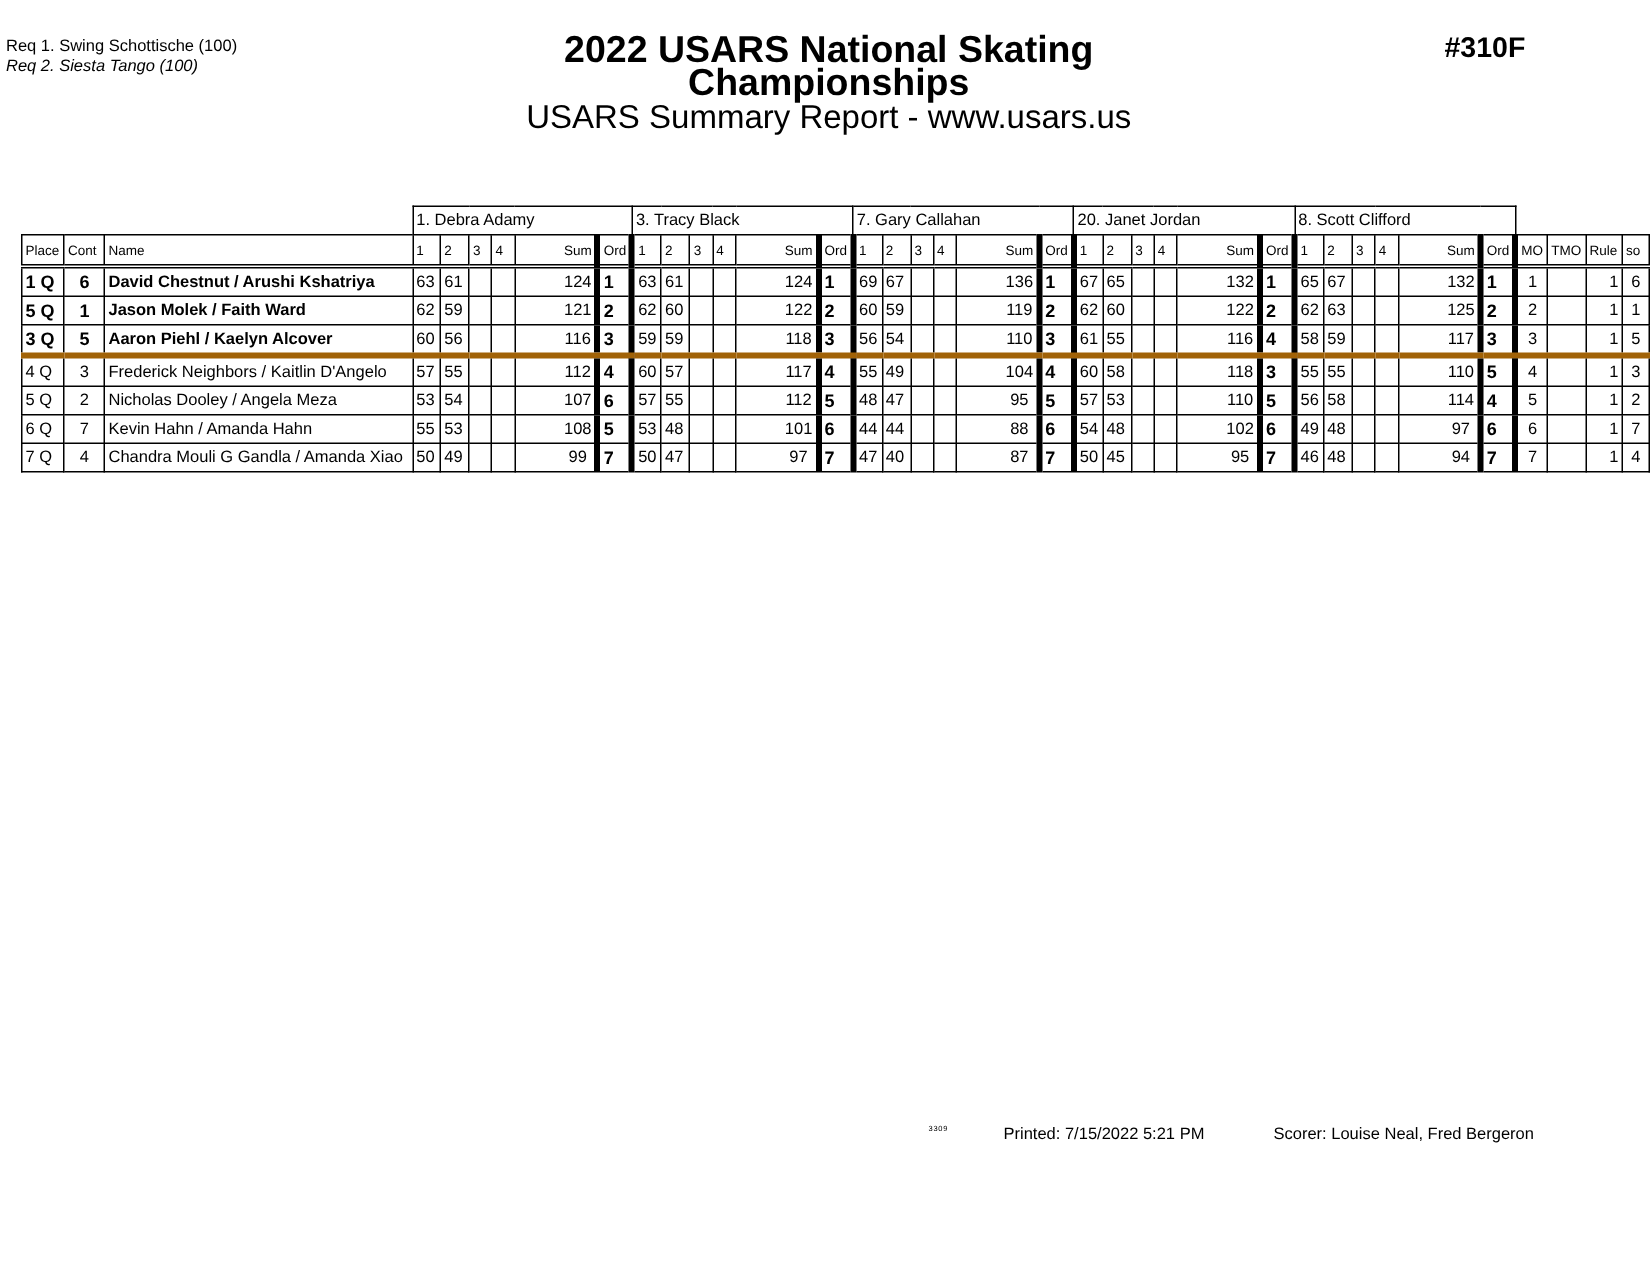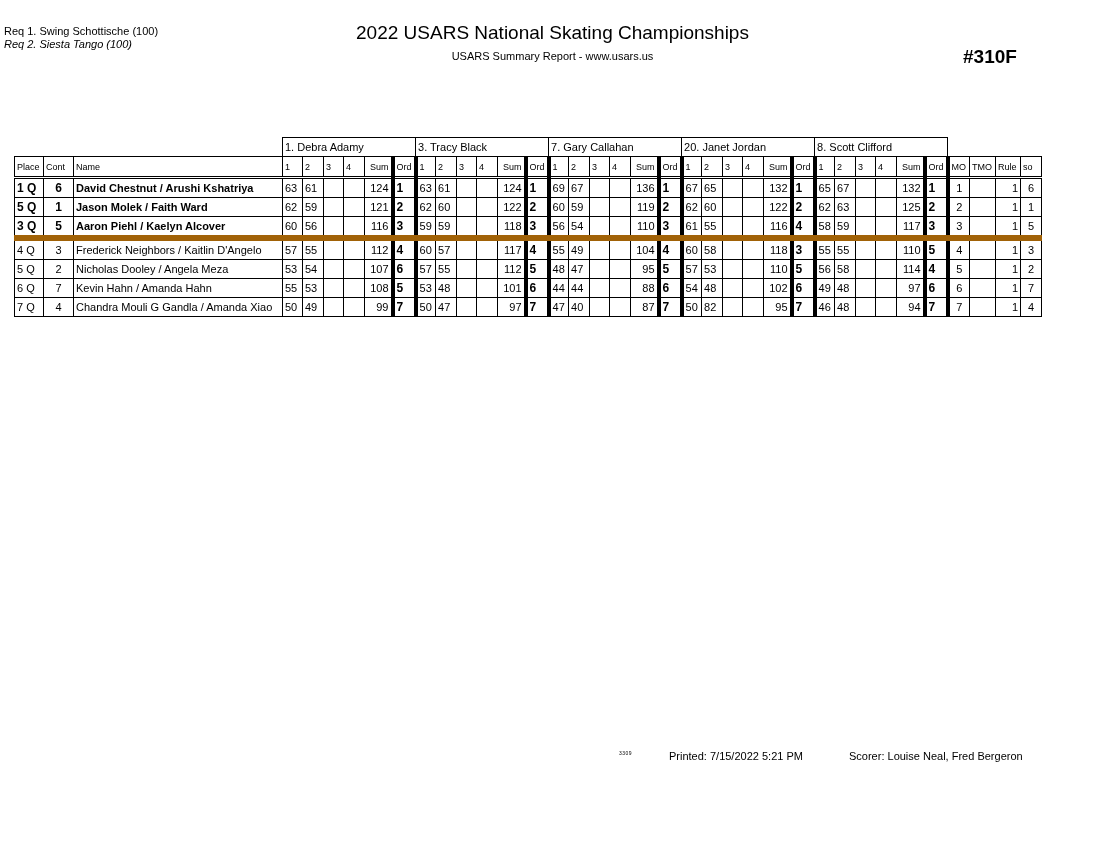--- a/index.html
+++ b/index.html
@@ -1,40 +1,40 @@
 <!DOCTYPE html>
 <html><head>
 <meta charset="utf-8">
 <style>
   html, body { margin:0; padding:0; background:#ffffff; }
   body { width:1100px; height:850px; position:relative; overflow:hidden; font-family:"Liberation Sans", sans-serif; color:#000; }
   .req { position:absolute; left:4px; font-size:11px; line-height:13px; }
   .req1 { top:25px; }
   .req2 { top:38px;font-style:italic; }
   .title-block { position:absolute; left:330px; width:445px; top:22px; text-align:center; }
-  .t1 { font-size:19px; font-weight:normal; line-height:22px; }
+  .t1 { font-size:25px; font-weight:bold; line-height:22px; }
   .t2 { font-size:15px; line-height:17px; }
   .t3 { font-size:19px; font-weight:bold; line-height:24px; }
-  .t4 { font-size:11px; line-height:24px; }
-  .event-no { position:absolute; left:963px; top:22px; font-size:19px; font-weight:bold;margin-top:24px; }
+  .t4 { font-size:22px; line-height:24px; }
+  .event-no { position:absolute; left:963px; top:22px; font-size:19px; font-weight:bold; }
 
   table.res { position:absolute; left:14px; top:137px; border-collapse:collapse; font-size:11px; table-layout:fixed; }
   table.res td { border:1px solid #000; padding:0 2px; height:18px; white-space:nowrap; overflow:hidden; line-height:18px; }
   table.res tr.jh td { height:18px; font-size:11px; }
   table.res tr.jh td.blank { border:none; }
   table.res tr.ch td { font-size:9px; height:19px; border-bottom:3px double #000; }
   table.res td.num { text-align:left; }
-  table.res td.sum { text-align:right; }
+  table.res td.sum { text-align:center;padding-left:32px; }
   table.res td.ord { text-align:left; font-weight:bold; font-size:12px; border-left:4px solid #000; border-right:4px solid #000; }
   table.res tr.ch td.ord { font-weight:normal; font-size:9px; }
   table.res td.c { text-align:center; }
   table.res td.r { text-align:right; }
   table.res tr.top td.place, table.res tr.top td.cont, table.res tr.top td.name { font-weight:bold; font-size:11px; }
   table.res tr.top td.place, table.res tr.top td.cont { font-size:12px; }
-  table.res tr.sep td { border-bottom:6px solid #a16207; }
+  table.res tr.sep td { border-bottom:4px solid #a16207; }
   .place { text-align:left; }
   .footer-code { position:absolute; left:619px; top:750px; font-size:5px; letter-spacing:0.5px; }
   .footer-printed { position:absolute; left:641px; top:750px; font-size:11px;margin-left:28px; }
   .footer-scorer { position:absolute; left:849px; top:750px; font-size:11px; }
 </style>
 </head>
 <body>
 
 <div class="req req1">Req  1.  Swing Schottische (100)</div>
 <div class="req req2">Req  2.  Siesta Tango (100)</div>
@@ -384,21 +384,21 @@
         <td class="num"></td>
         <td class="sum">97</td>
         <td class="ord">7</td>
         <td class="num">47</td>
         <td class="num">40</td>
         <td class="num"></td>
         <td class="num"></td>
         <td class="sum">87</td>
         <td class="ord">7</td>
         <td class="num">50</td>
-        <td class="num">82</td>
+        <td class="num">45</td>
         <td class="num"></td>
         <td class="num"></td>
         <td class="sum">95</td>
         <td class="ord">7</td>
         <td class="num">46</td>
         <td class="num">48</td>
         <td class="num"></td>
         <td class="num"></td>
         <td class="sum">94</td>
         <td class="ord">7</td>

